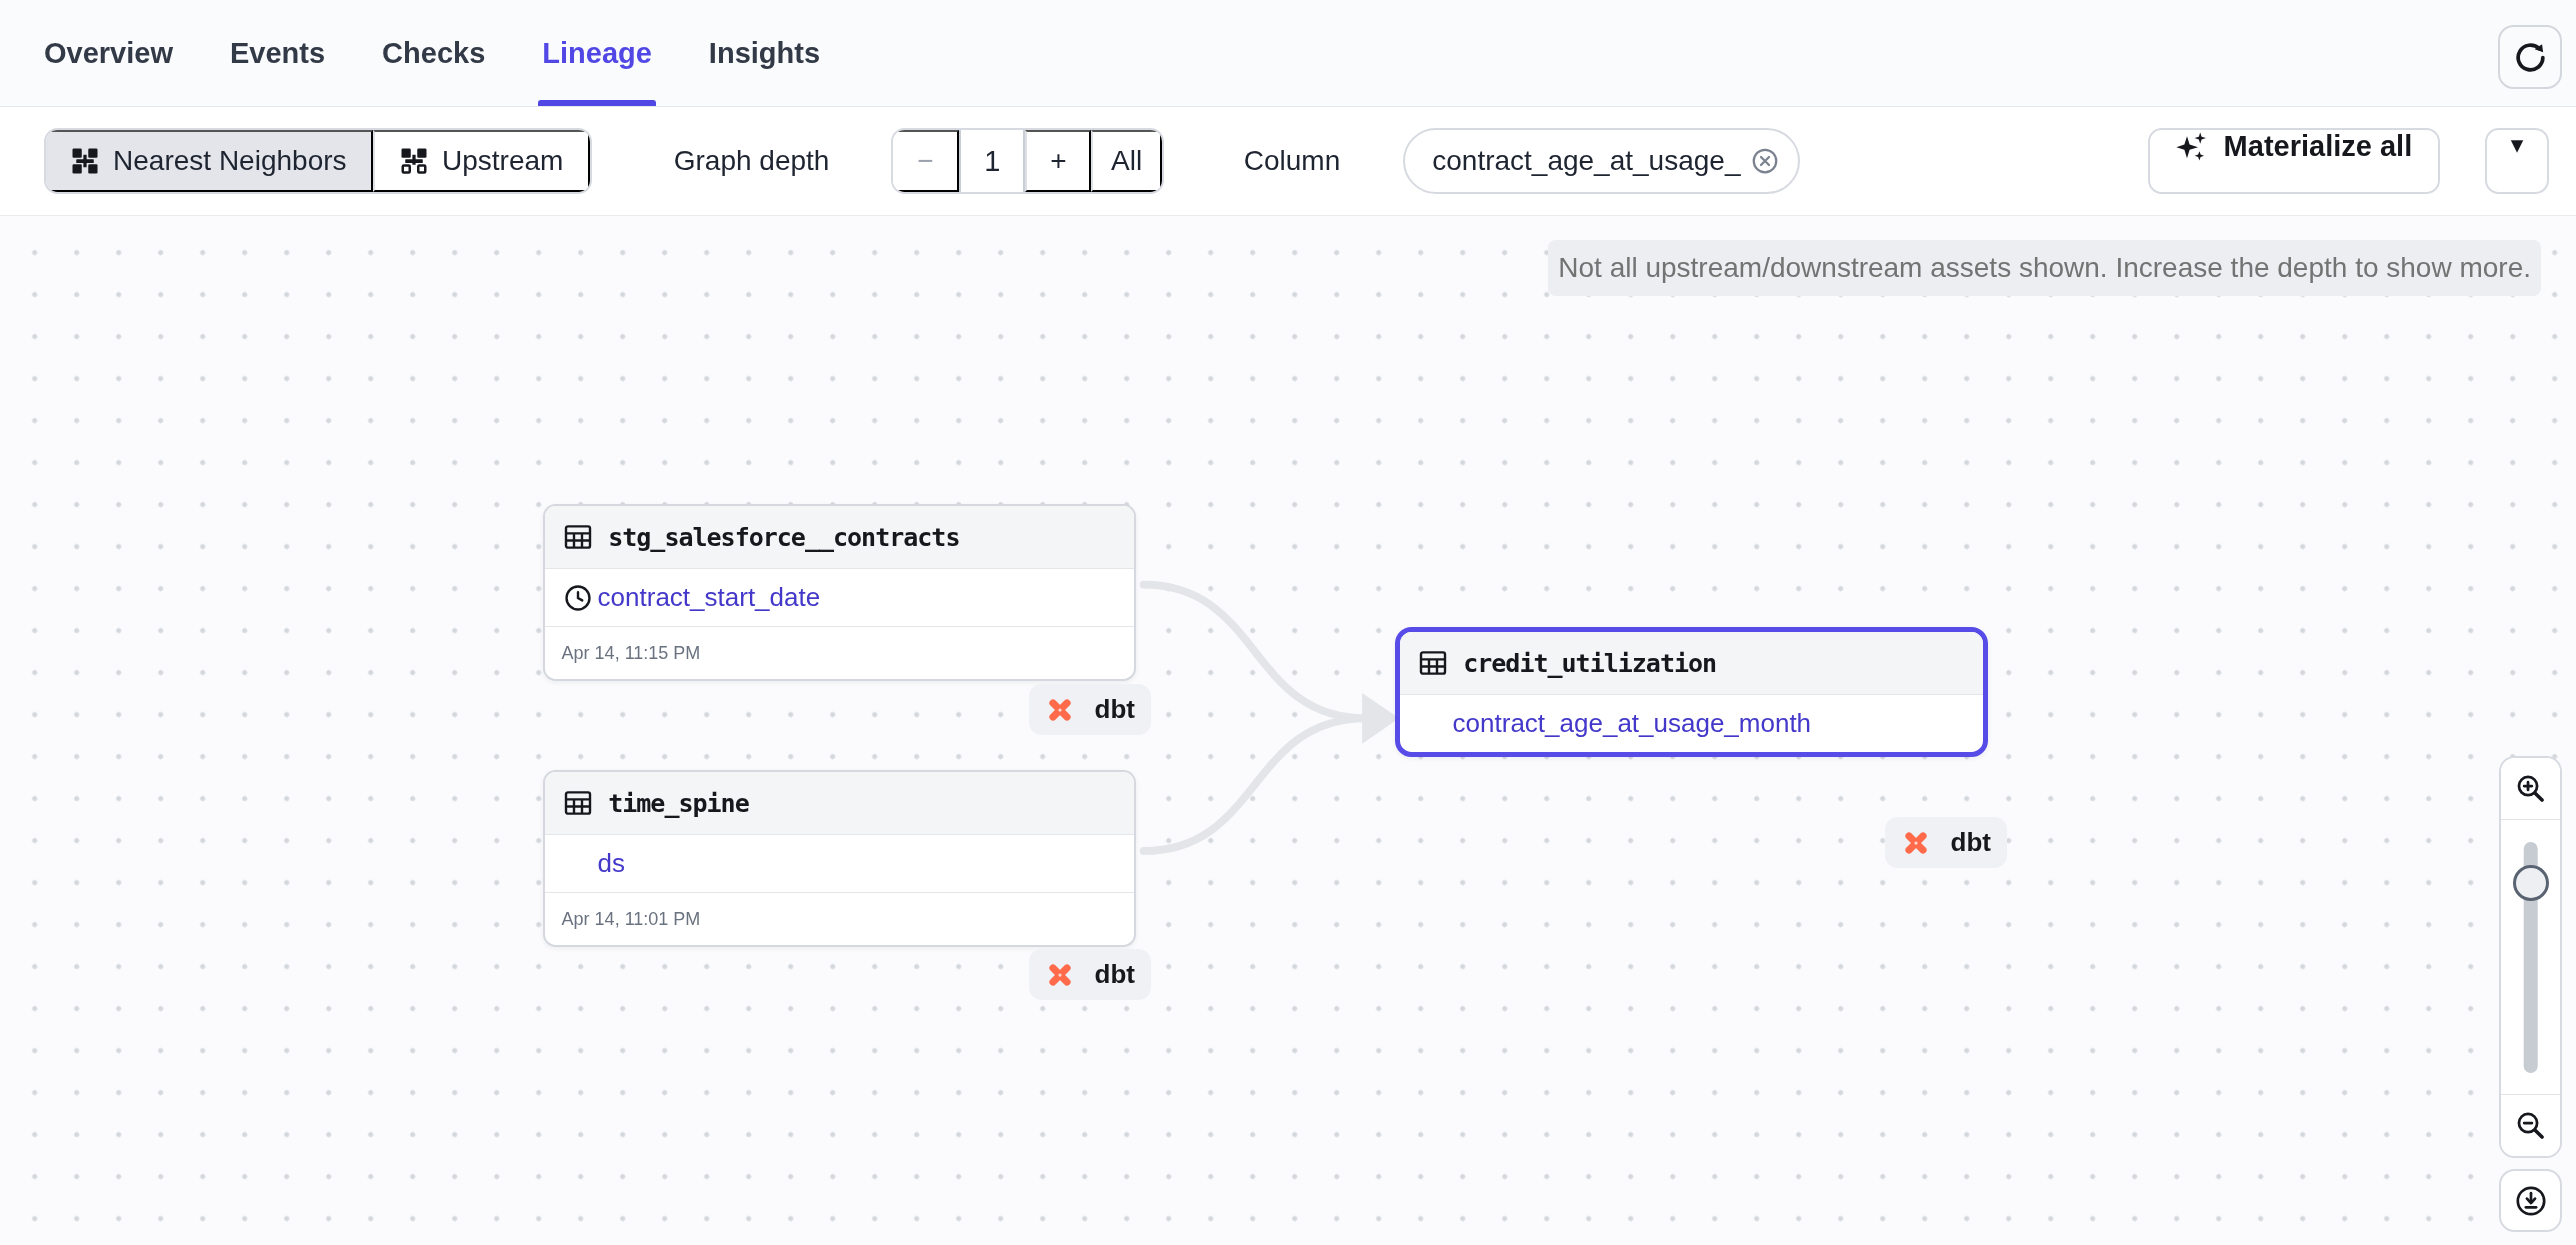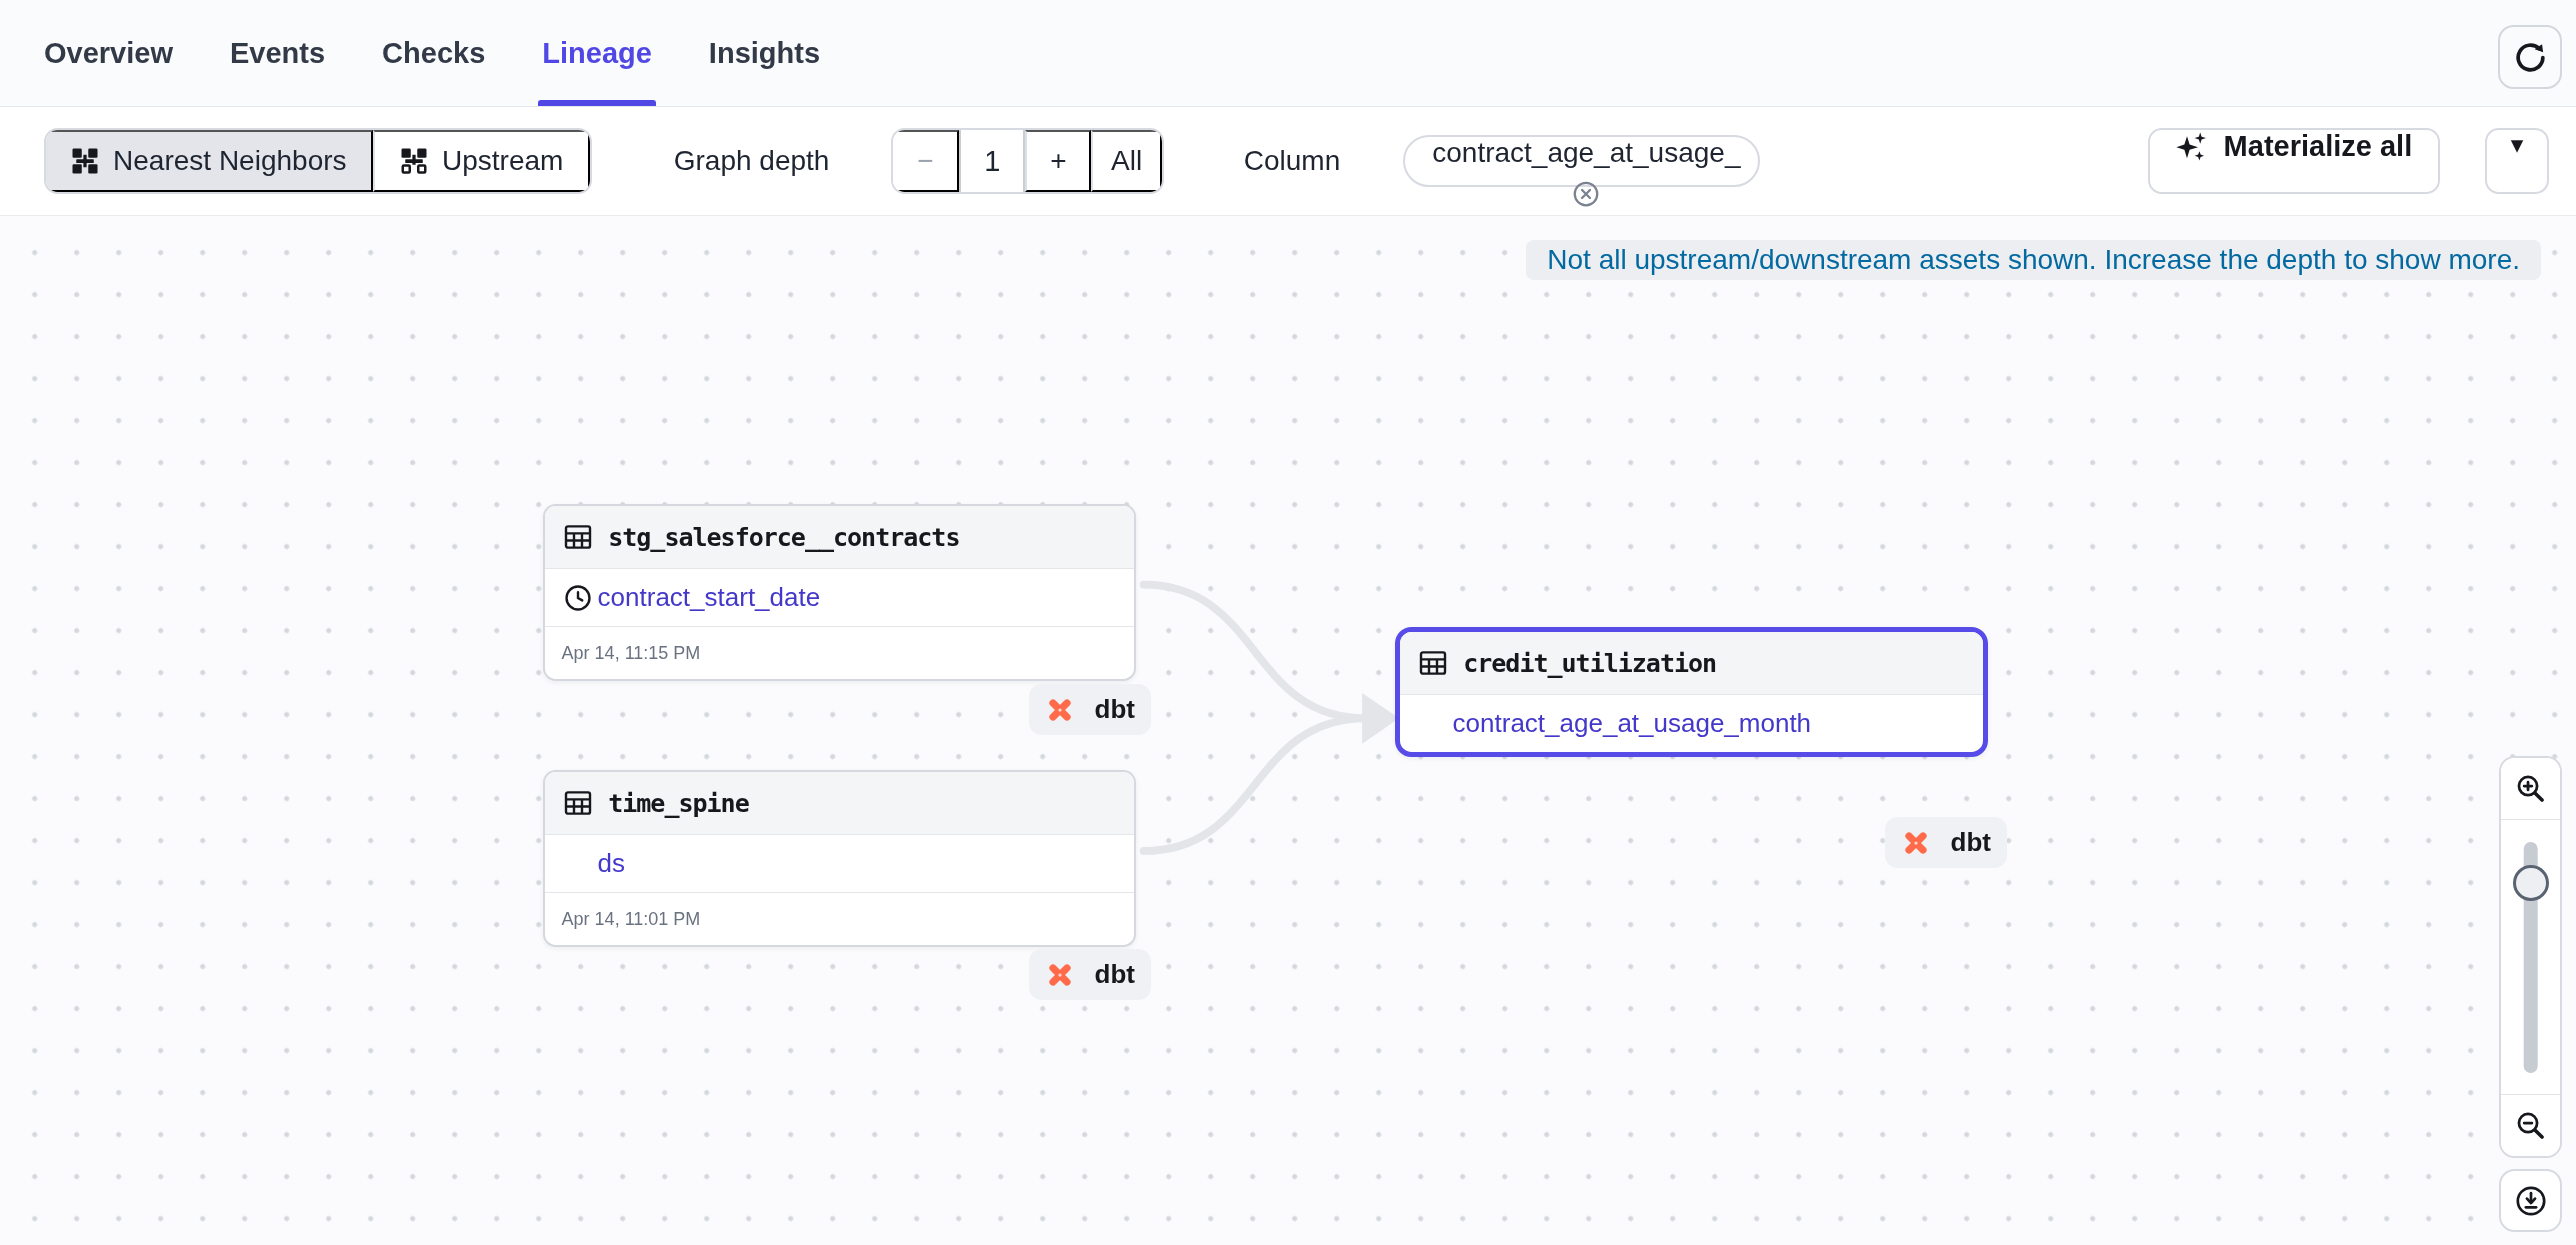--- a/index.html
+++ b/index.html
@@ -30,36 +30,36 @@
   .seg:first-child { border-left:none; }
   .seg.selected { background:#E3E5EA; }
   .label { font-size:28px; color:#1E2430; white-space:nowrap; }
   .gd-label { margin-left:46px; }
   .stepper { margin-left:26px; }
   .stepper .seg { justify-content:center; min-width:66px; padding:0 17.6px; }
   .stepper .seg.dim { color:#9AA1AD; }
   .stepper .value { background:#fff; border-left:2px solid #C9CDD4; border-right:2px solid #C9CDD4;
          cursor:default; font-size:29px; }
   .col-label { margin-left:44px; }
-  .chip { margin-left:27px; height:52px; border:2px solid #D7DAE0; border-radius:33px;
+  .chip { margin-left:27px; height:66px; border:2px solid #D7DAE0; border-radius:33px;
          display:flex; align-items:center; gap:9.8px; padding:0 17.6px 0 27px; font-size:28px;
-         background:#fff; cursor:pointer; white-space:nowrap;flex-direction:column; }
+         background:#fff; cursor:pointer; white-space:nowrap; }
   .spacer { flex:1; }
   .btn { height:66px; border:2px solid #D7DAE0; border-radius:13.7px; background:#fff;
          display:flex; align-items:flex-start; gap:14.6px; padding:0 26px; font-size:29px;
          font-weight:600; color:#16181D; cursor:pointer; white-space:nowrap; }
   .btn.caret { width:64px; padding:0; justify-content:center; margin-left:8.8px;
          font-size:25px; font-weight:400; }
 
   
   .canvas { position:relative; flex:1; background:#FBFBFD; overflow:hidden;
       background-image:radial-gradient(circle, #D4D7DC 2.5px, transparent 2.6px);
       background-size:42px 42px; background-position:13.7px 15.6px; }
-  .notice { position:absolute; top:24.4px; right:35px; height:40px; display:flex; align-items:center;
-      padding:0 21px; background:#ECEEF1; border-radius:7.8px; font-size:28px; color:#0369a1; }
+  .notice { position:absolute; top:24.4px; right:35px; height:56px; display:flex; align-items:center;
+      padding:0 10px; background:#ECEEF1; border-radius:7.8px; font-size:28px; color:#737373; }
 
   .edges { position:absolute; left:0; top:0; pointer-events:none; }
 
   .node { position:absolute; width:593px; background:#fff; border:2px solid #D5D8DE;
       border-radius:12.7px; box-shadow:0 2px 4.9px rgba(25,30,50,.06); cursor:pointer; overflow:hidden; }
   .node.selected { border:5.9px solid #584CE8; border-radius:16.6px; }
   .node-header { height:63px; background:#F4F5F7; border-bottom:1px solid #E4E6EA;
       display:flex; align-items:center; padding:0 16.6px; gap:14.6px; }
   .node-title { font-family:"DejaVu Sans Mono", monospace; font-weight:700; font-size:25px;
       color:#16181D; letter-spacing:-1px; }

